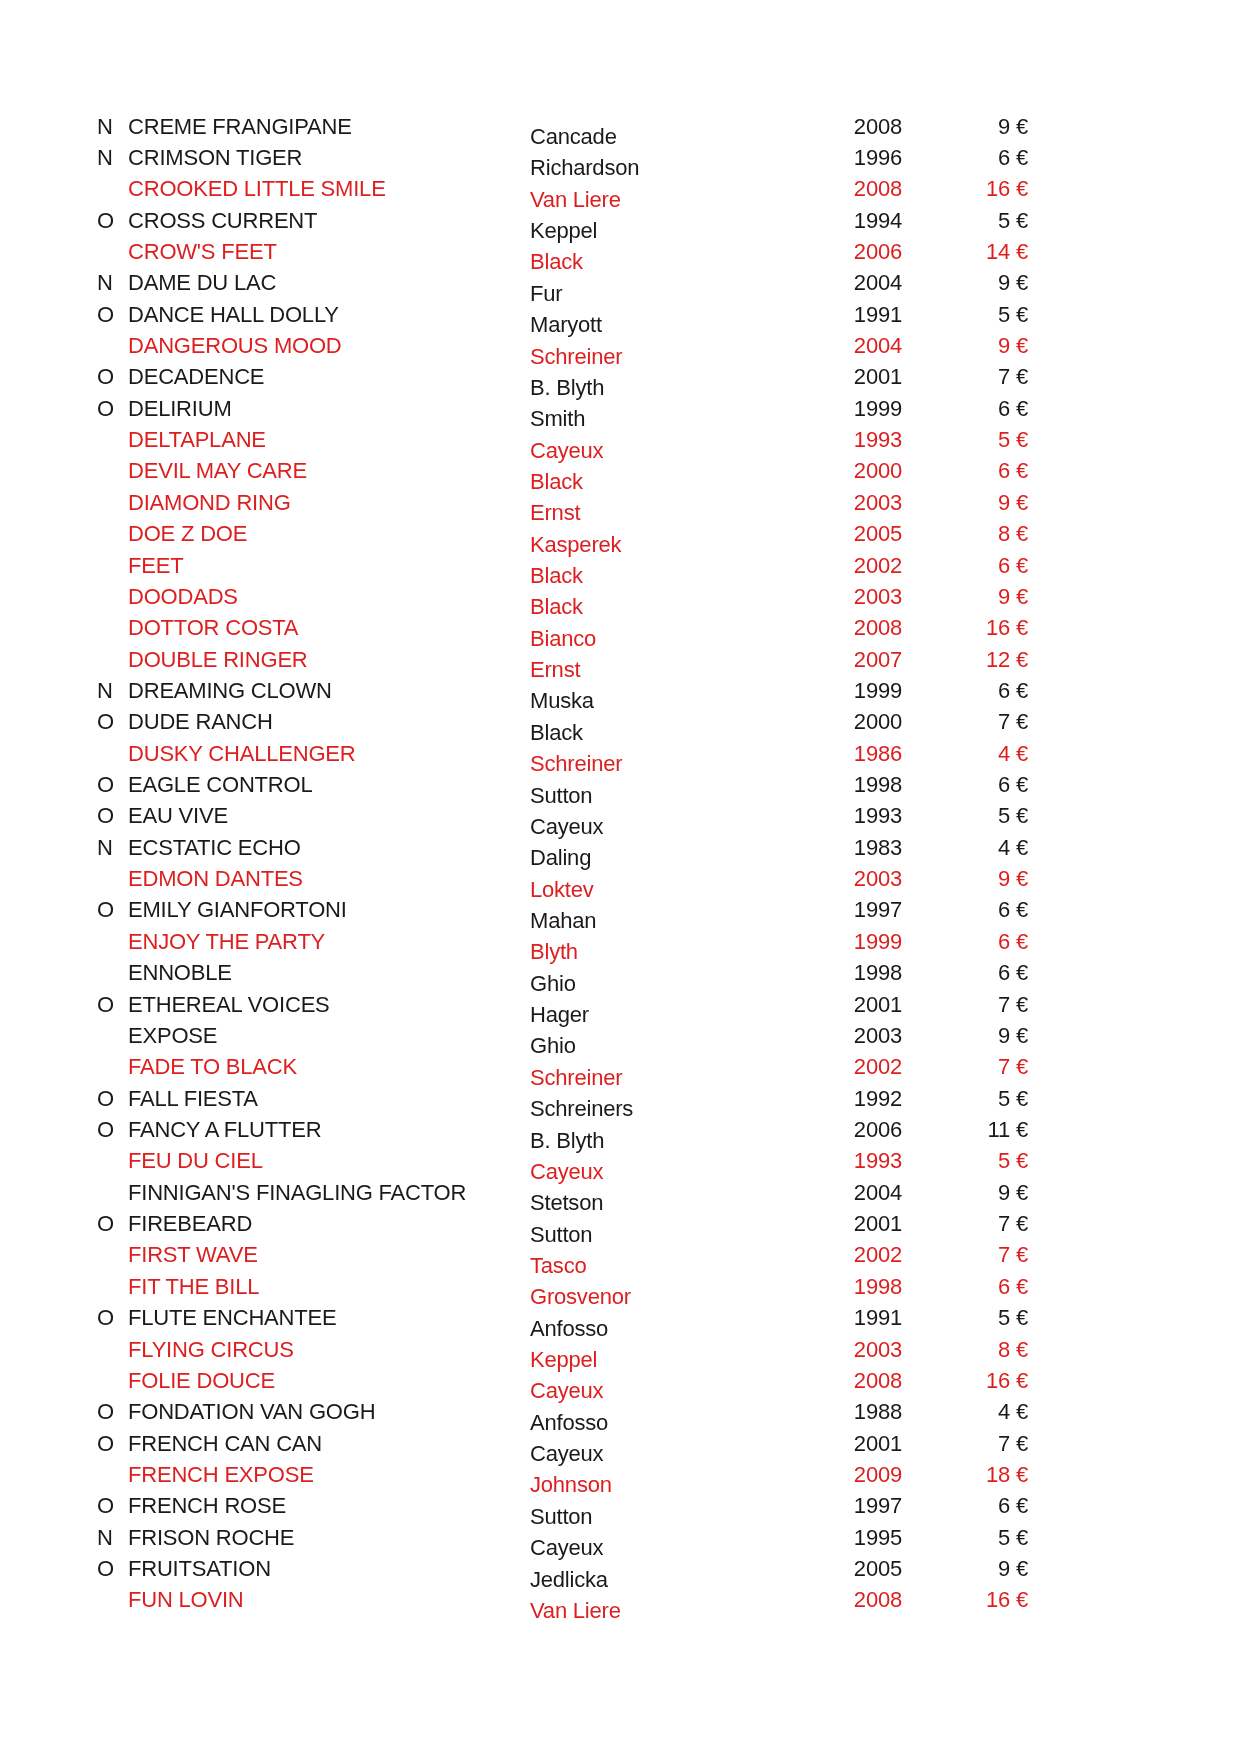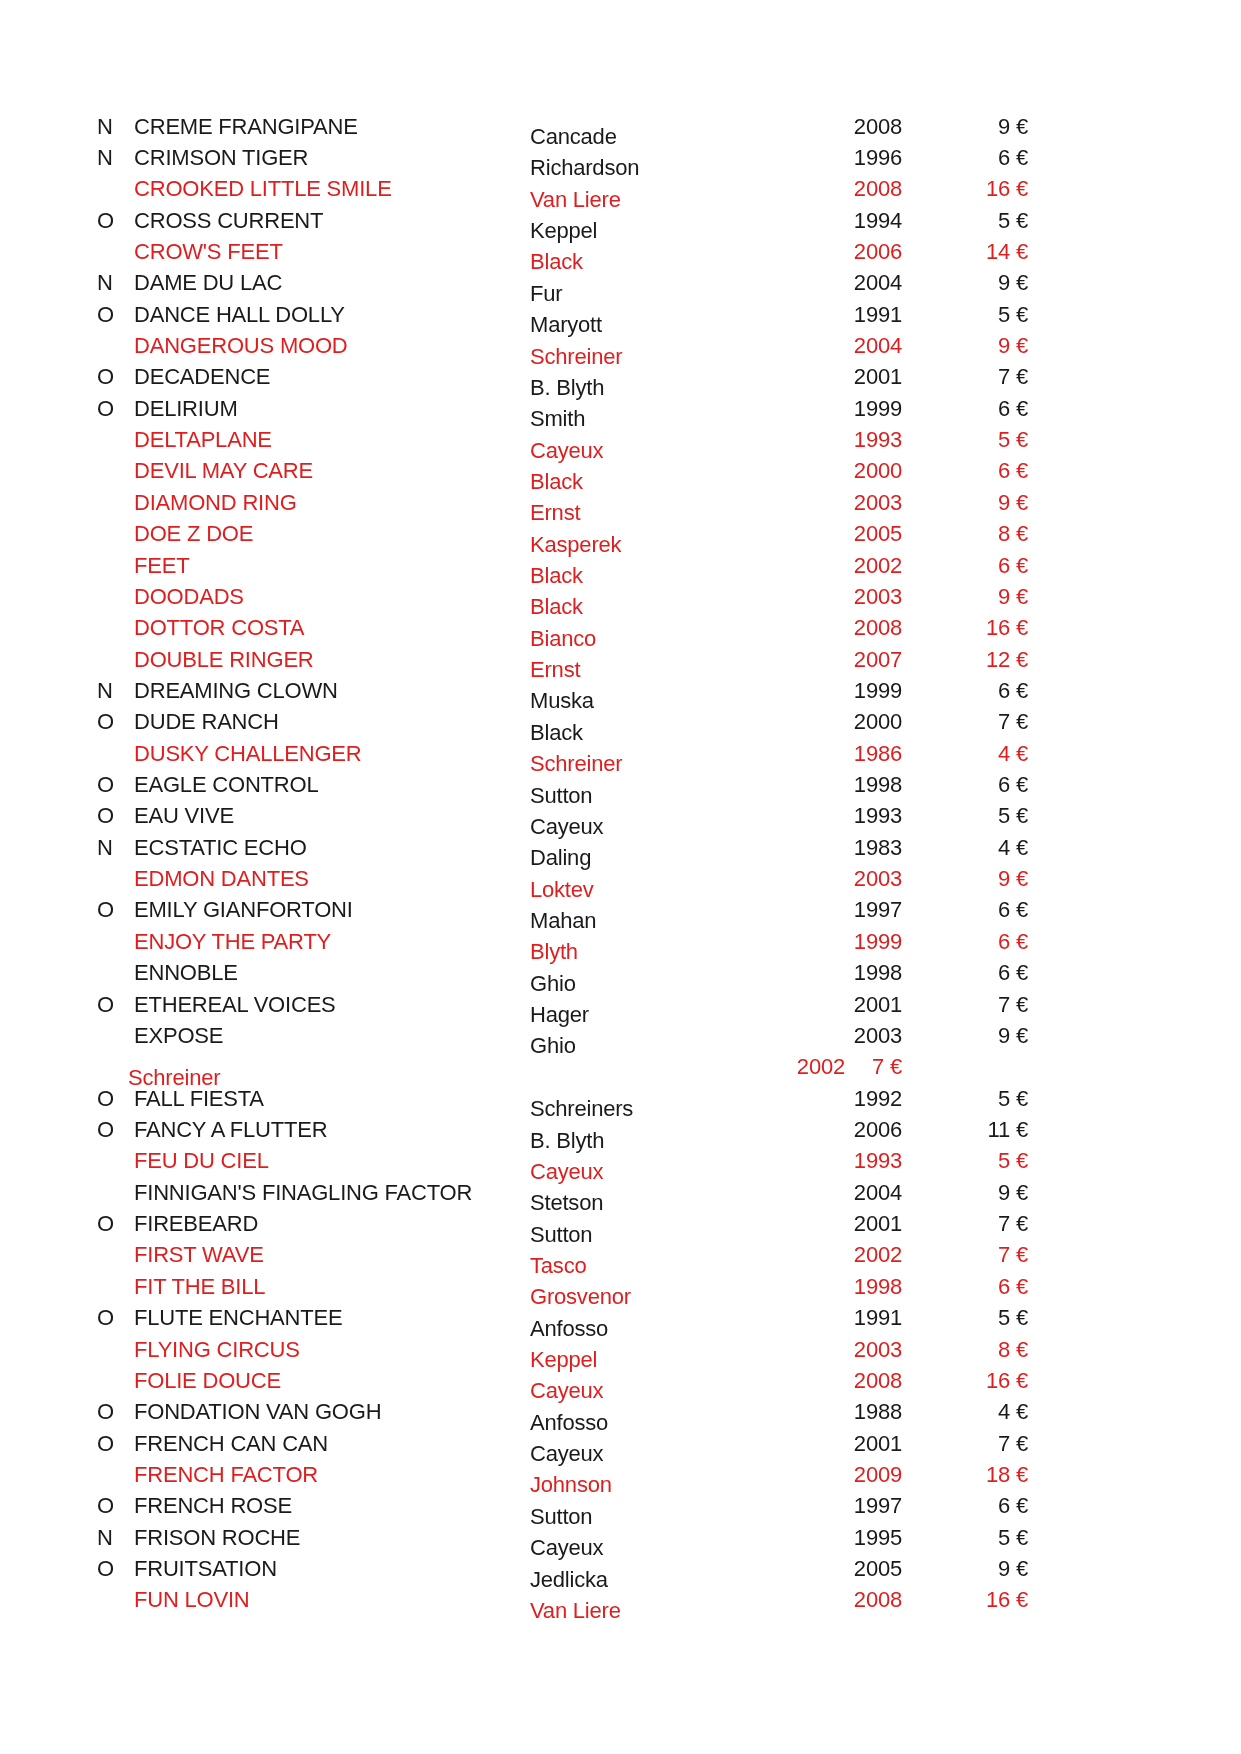--- a/index.html
+++ b/index.html
@@ -38,21 +38,20 @@
     letter-spacing: -0.2px;
     line-height: 1;
     white-space: nowrap;
   }
   .cell-margin { }
   .cell-flag {
     text-align: left;
   }
   .cell-name {
     text-align: left;
-    margin-left: 6px;
   }
   .cell-breeder {
     text-align: left;
     margin-top: 21px;
   }
   .cell-year {
     text-align: right;
   }
   .cell-price {
     text-align: right;
@@ -332,20 +331,21 @@
     <div class="cell-flag"></div>
     <div class="cell-name">EXPOSE</div>
     <div class="cell-breeder">Ghio</div>
     <div class="cell-year">2003</div>
     <div class="cell-price">9 €</div>
   </div>
 
   <div class="row red">
     <div class="cell-margin"></div>
     <div class="cell-flag"></div>
+    <div class="cell-name">FADE TO BLACK</div>
     <div class="cell-breeder">Schreiner</div>
     <div class="cell-year">2002</div>
     <div class="cell-price">7 €</div>
   </div>
 
   <div class="row">
     <div class="cell-margin"></div>
     <div class="cell-flag">O</div>
     <div class="cell-name">FALL FIESTA</div>
     <div class="cell-breeder">Schreiners</div>
@@ -448,21 +448,21 @@
     <div class="cell-flag">O</div>
     <div class="cell-name">FRENCH CAN CAN</div>
     <div class="cell-breeder">Cayeux</div>
     <div class="cell-year">2001</div>
     <div class="cell-price">7 €</div>
   </div>
 
   <div class="row red">
     <div class="cell-margin"></div>
     <div class="cell-flag"></div>
-    <div class="cell-name">FRENCH FACTOR</div>
+    <div class="cell-name">FRENCH EXPOSE</div>
     <div class="cell-breeder">Johnson</div>
     <div class="cell-year">2009</div>
     <div class="cell-price">18 €</div>
   </div>
 
   <div class="row">
     <div class="cell-margin"></div>
     <div class="cell-flag">O</div>
     <div class="cell-name">FRENCH ROSE</div>
     <div class="cell-breeder">Sutton</div>

